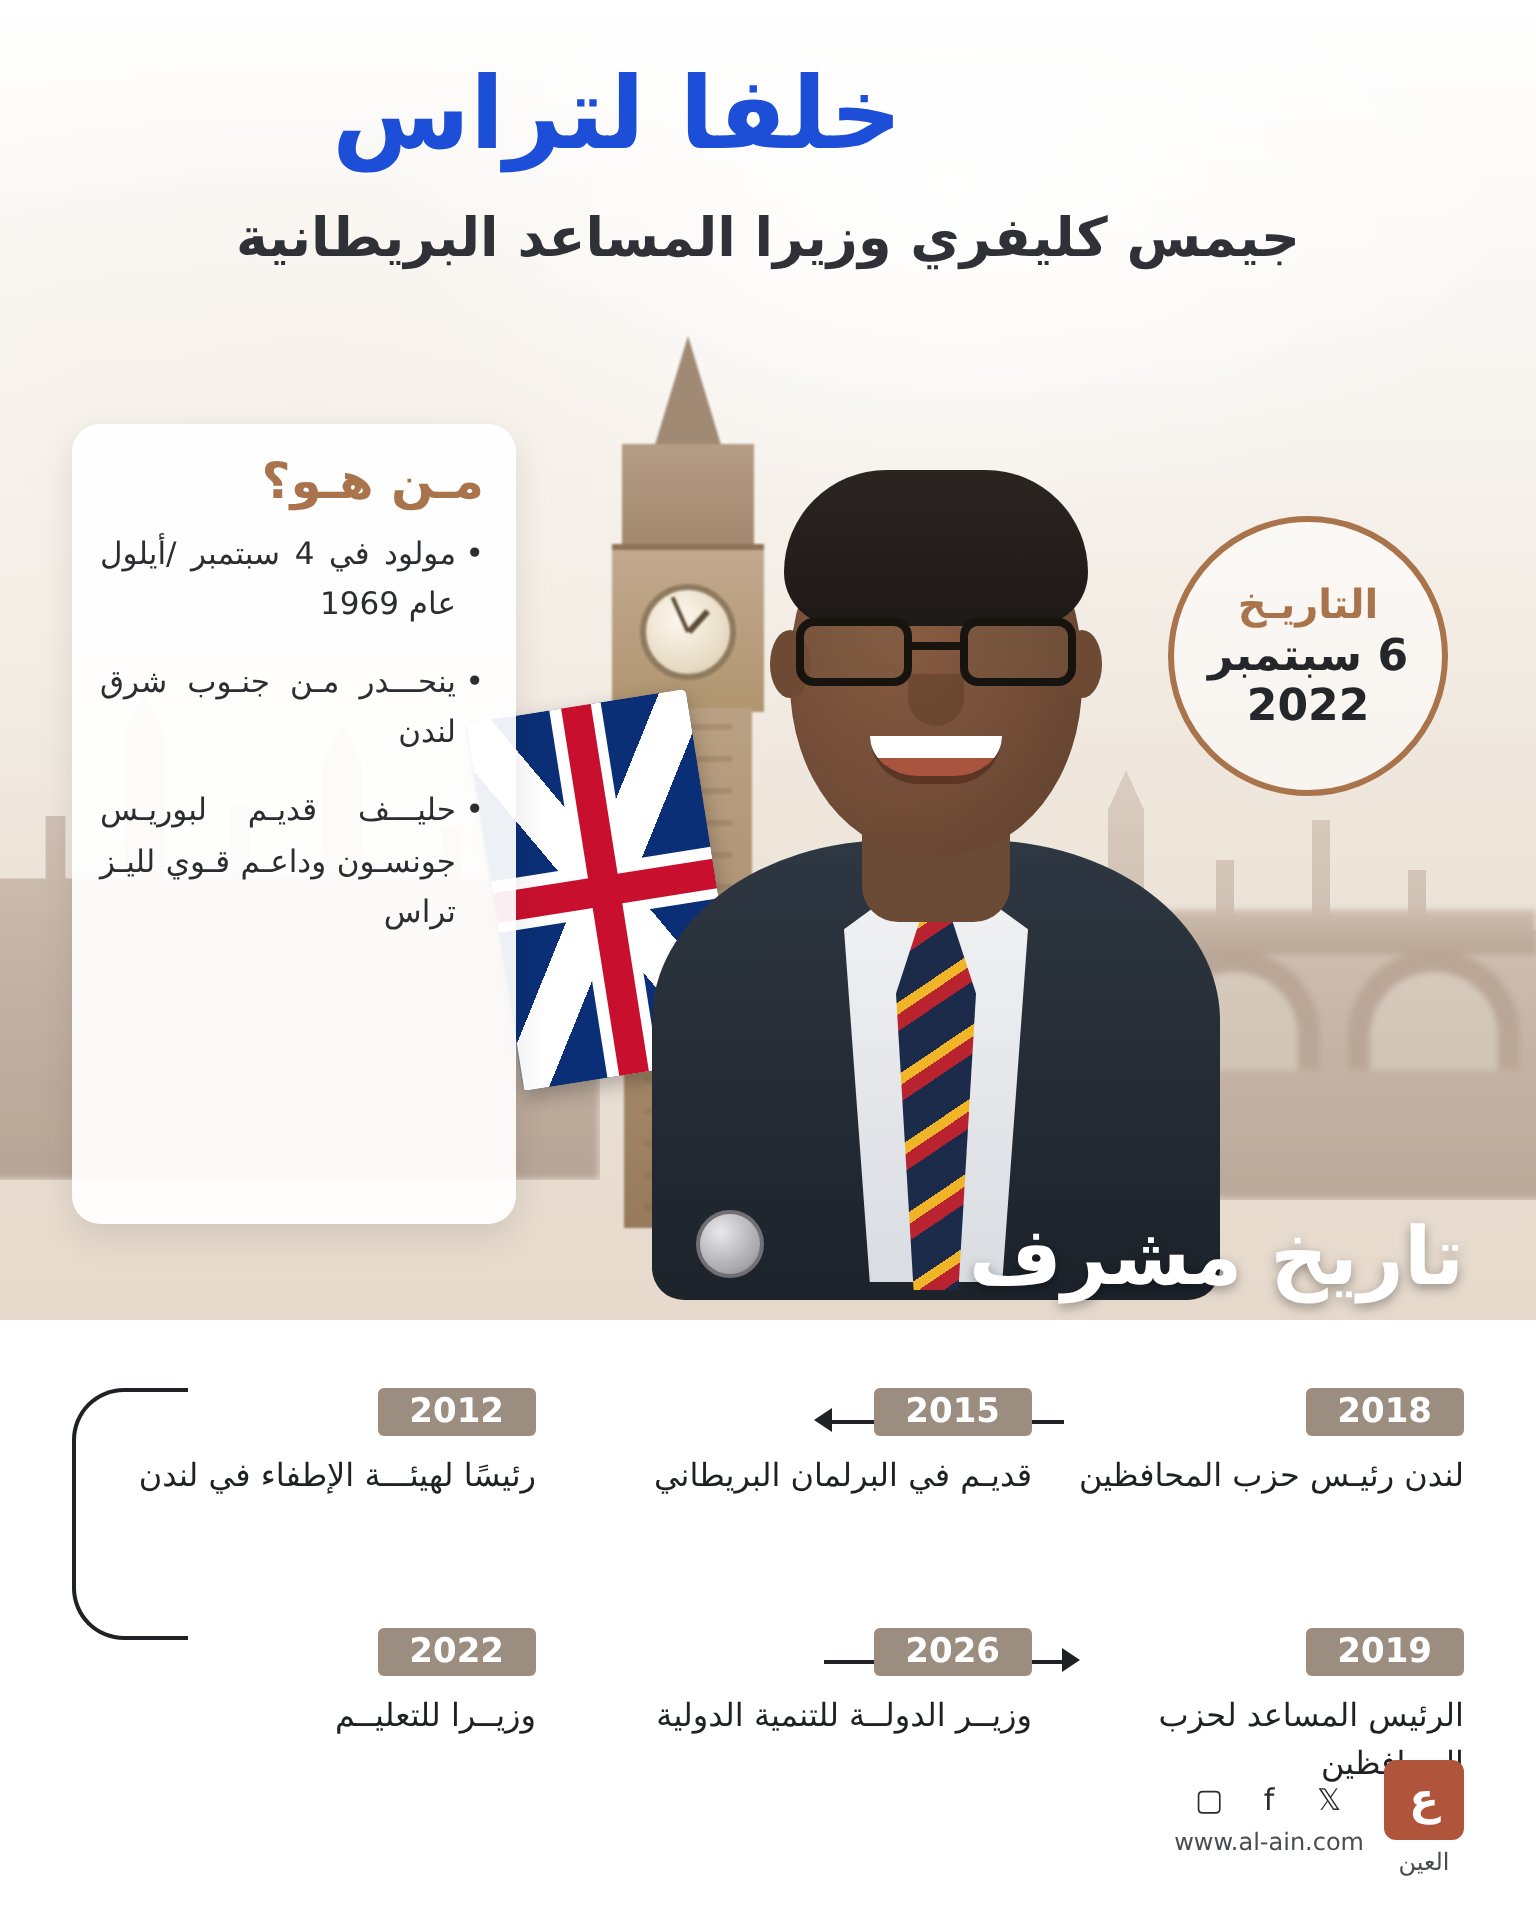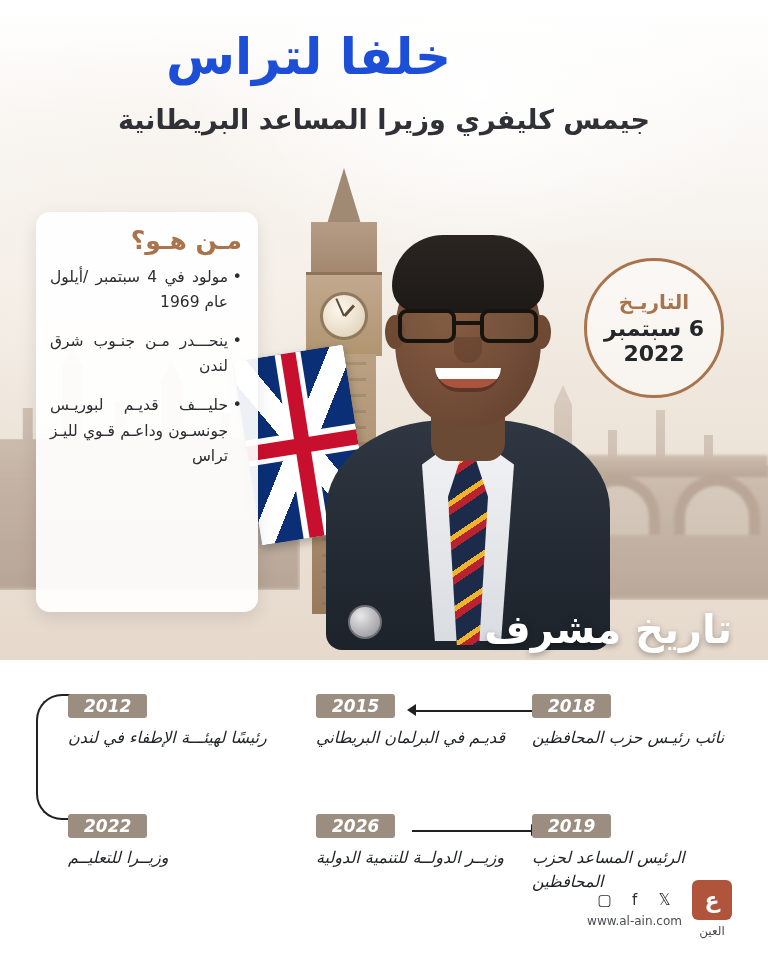--- a/index.html
+++ b/index.html
@@ -278,21 +278,21 @@
   }
 
   
   .timeline {
     position: absolute; left: 0; top: 680px; width: 768px; height: 280px;
     background: #ffffff;
   }
   .tl-row { position: absolute; width: 768px; }
   .tl-row.r1 { top: 14px; }
   .tl-row.r2 { top: 134px; }
-  .tl-cell { position: absolute; width: 200px; text-align: left; font-style: italic; }
+  .tl-cell { position: absolute; width: 200px; text-align: right; }
   .tl-cell .year {
     display: inline-block;
     background: #9b8d80; color: #ffffff;
     font-size: 17px; font-weight: bold;
     padding: 2px 16px; border-radius: 3px;
     margin-bottom: 8px;
   }
   .tl-cell .desc { font-size: 16px; color: #1f2125; line-height: 1.5; }
   .tl-cell.c1 { right: 36px; }
   .tl-cell.c2 { right: 252px; }
@@ -416,21 +416,21 @@
       <div class="tl-cell c3">
         <div class="year">2012</div>
         <div class="desc">رئيسًا لهيئـــة الإطفاء في لندن</div>
       </div>
       <div class="tl-cell c2">
         <div class="year">2015</div>
         <div class="desc">قديـم في البرلمان البريطاني</div>
       </div>
       <div class="tl-cell c1">
         <div class="year">2018</div>
-        <div class="desc">نائب رئيـس حزب المحافظين</div>
+        <div class="desc">لندن رئيـس حزب المحافظين</div>
       </div>
     </div>
 
     <div class="tl-row r2">
       <div class="tl-cell c3">
         <div class="year">2022</div>
         <div class="desc">وزيــرا للتعليــم</div>
       </div>
       <div class="tl-cell c2">
         <div class="year">2026</div>

